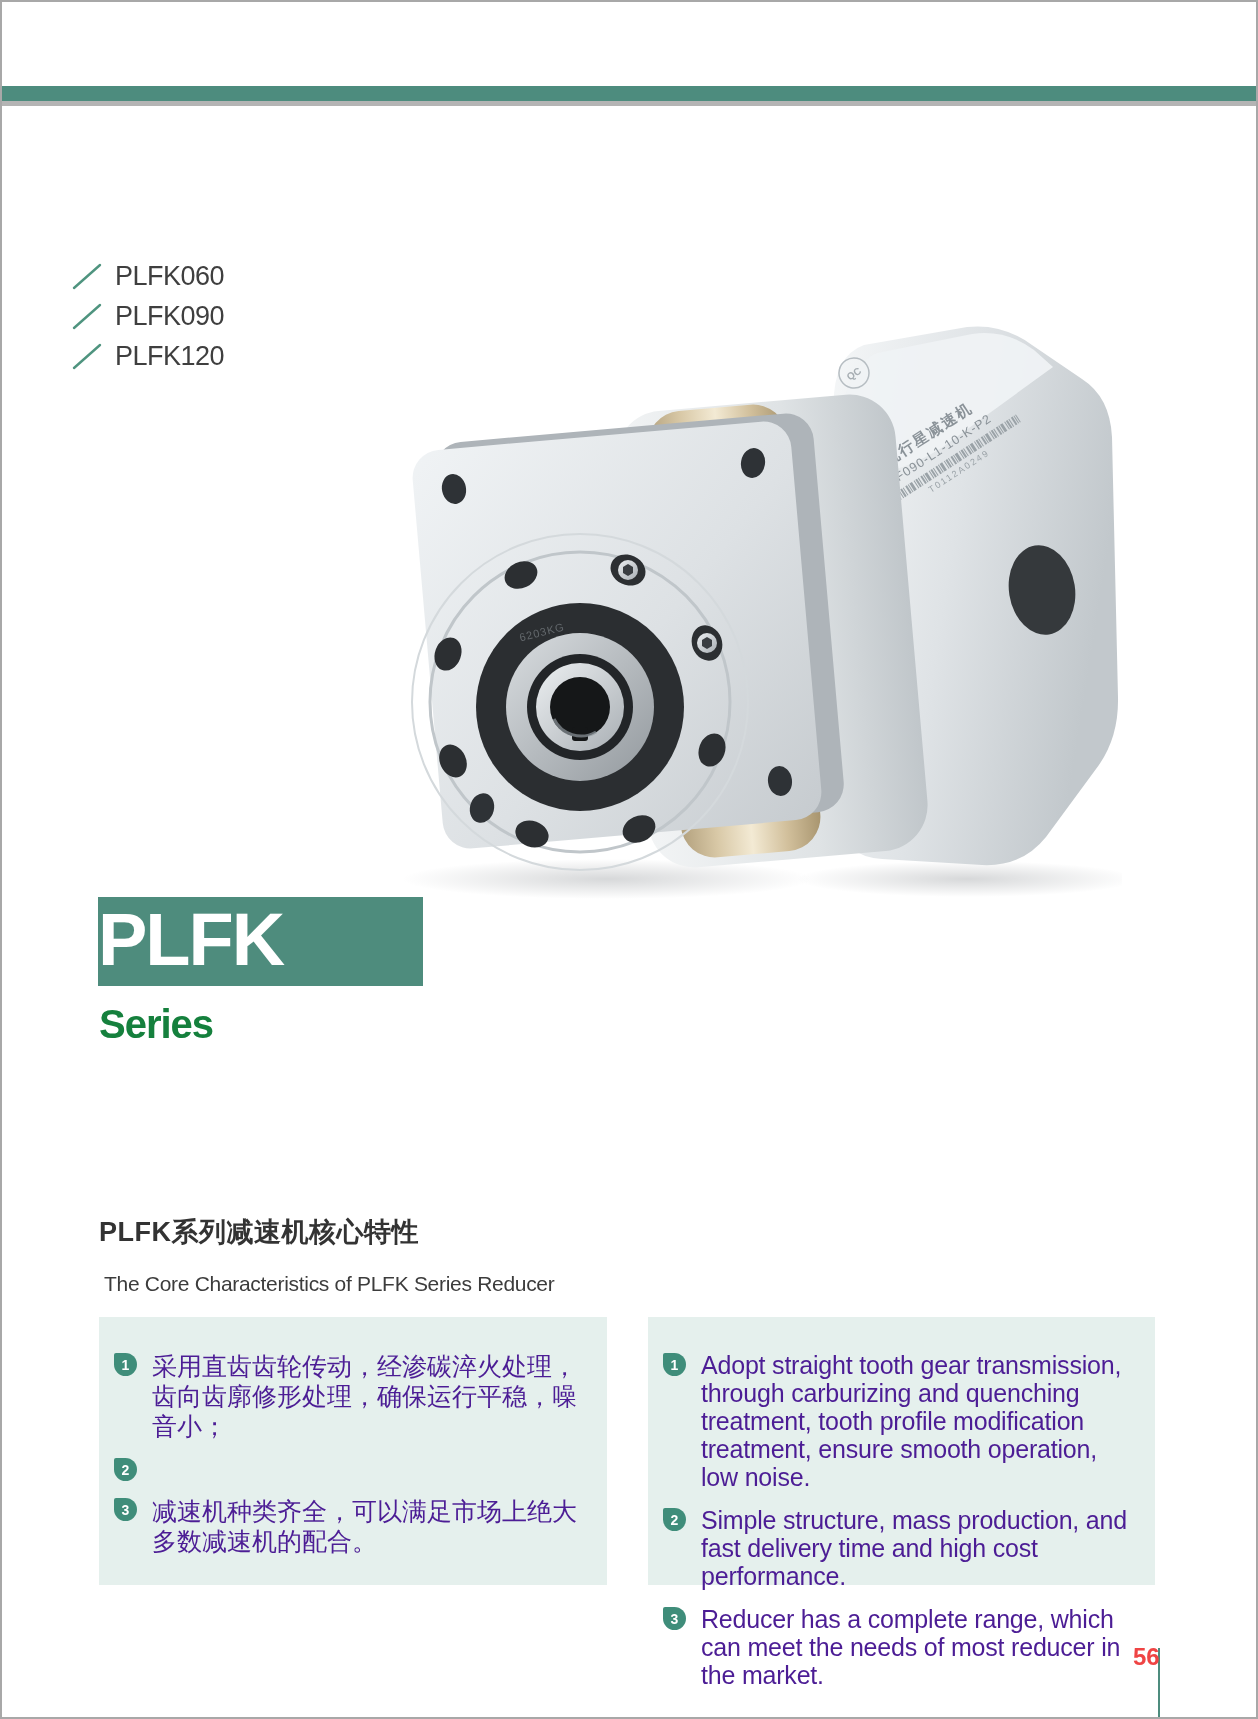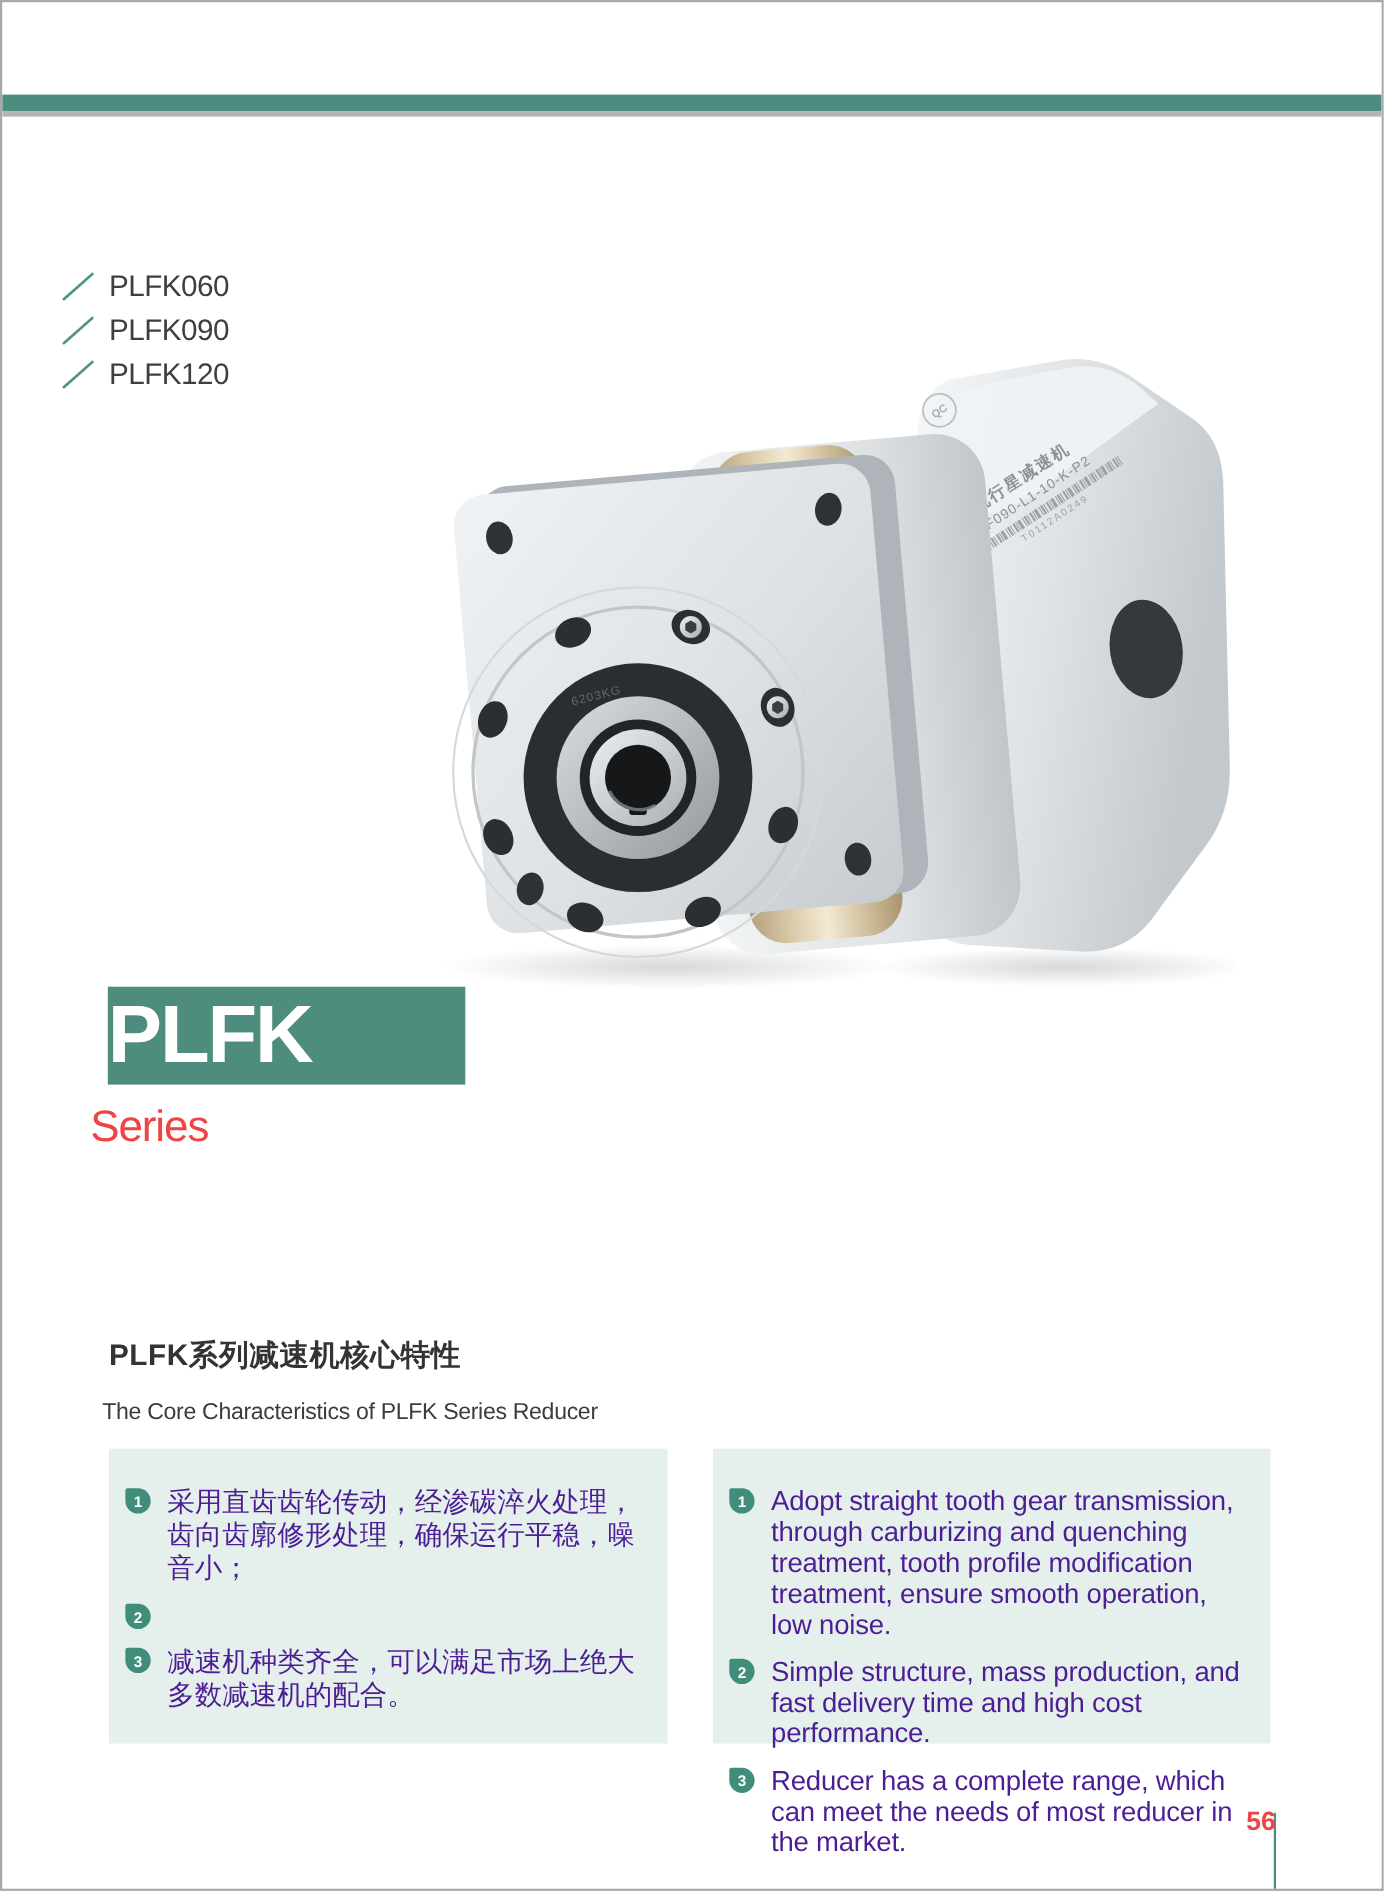--- a/index.html
+++ b/index.html
@@ -5,36 +5,36 @@
   html,body{margin:0;padding:0;background:#ffffff;}
   .page{
     position:relative;width:1258px;height:1719px;background:#ffffff;
     font-family:"Liberation Sans",sans-serif;box-sizing:border-box;
     border:2px solid #a8a8a8;overflow:hidden;
   }
   .strip{position:absolute;left:0;right:0;}
   .strip.teal{top:84px;height:15px;background:#4d8c7e;}
   .strip.gray{top:99px;height:5px;background:#b4b4b4;}
 
-  .models{position:absolute;left:54px;top:243px;list-style:none;margin:0;padding:0;text-align:right;}
+  .models{position:absolute;left:54px;top:243px;list-style:none;margin:16px;padding:0;text-align:right;}
   .models li{display:flex;align-items:center;height:30px;margin-bottom:10px;}
   .models .slash{width:30px;height:28px;margin-right:13px;flex:0 0 auto;}
   .models .model-label{font-size:27px;font-weight:500;color:#3f3f3f;letter-spacing:-0.5px;}
 
   .photo{position:absolute;left:380px;top:295px;width:740px;height:620px;}
 
   .series-box{
     position:absolute;left:96px;top:895px;width:325px;height:89px;background:#4e8c7d;
     display:flex;align-items:center;justify-content:flex-start;
   }
   .series-box .big{color:#ffffff;font-size:74px;font-weight:bold;letter-spacing:-2px;line-height:1;padding-bottom:4px;}
-  .series-sub{position:absolute;left:80px;top:1000px;font-size:40px;font-weight:normal;color:#ef4444;letter-spacing:-1px;}
+  .series-sub{position:absolute;left:97px;top:1000px;font-size:40px;font-weight:bold;color:#15803d;letter-spacing:-1px;}
 
   .sec-title-zh{position:absolute;left:97px;top:1212px;font-size:27px;font-weight:bold;color:#333333;letter-spacing:0.5px;}
-  .sec-title-en{position:absolute;left:91px;top:1270px;font-size:21px;color:#3c3c3c;letter-spacing:-0.3px;}
+  .sec-title-en{position:absolute;left:102px;top:1270px;font-size:21px;color:#3c3c3c;letter-spacing:-0.3px;}
 
   .panel{position:absolute;top:1315px;height:268px;background:#e5f0ed;box-sizing:border-box;padding:34px 22px 0 15px;}
   .panel.left{left:97px;width:508px;}
   .panel.right{left:646px;width:507px;}
   .feature{display:flex;align-items:flex-start;margin-bottom:15px;}
   .badge{
     flex:0 0 auto;width:23px;height:23px;margin:2px 15px 0 0;background:#3f8d7a;
     border-radius:2px 50% 50% 50%;color:#ffffff;font-size:14px;font-weight:bold;
     display:flex;align-items:center;justify-content:center;line-height:1;
   }

